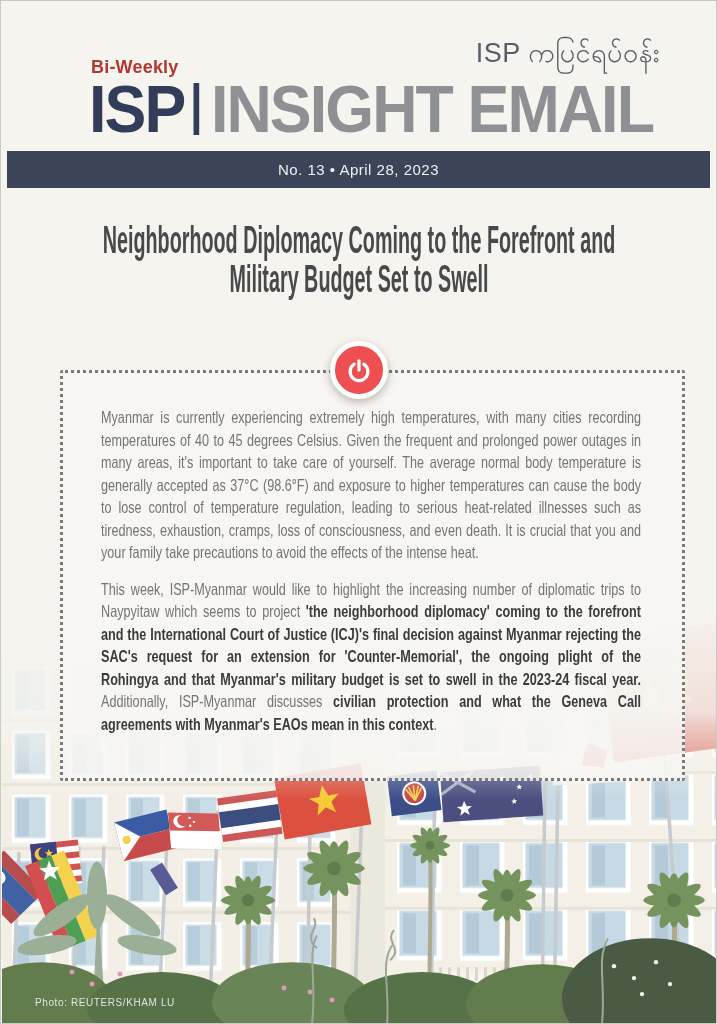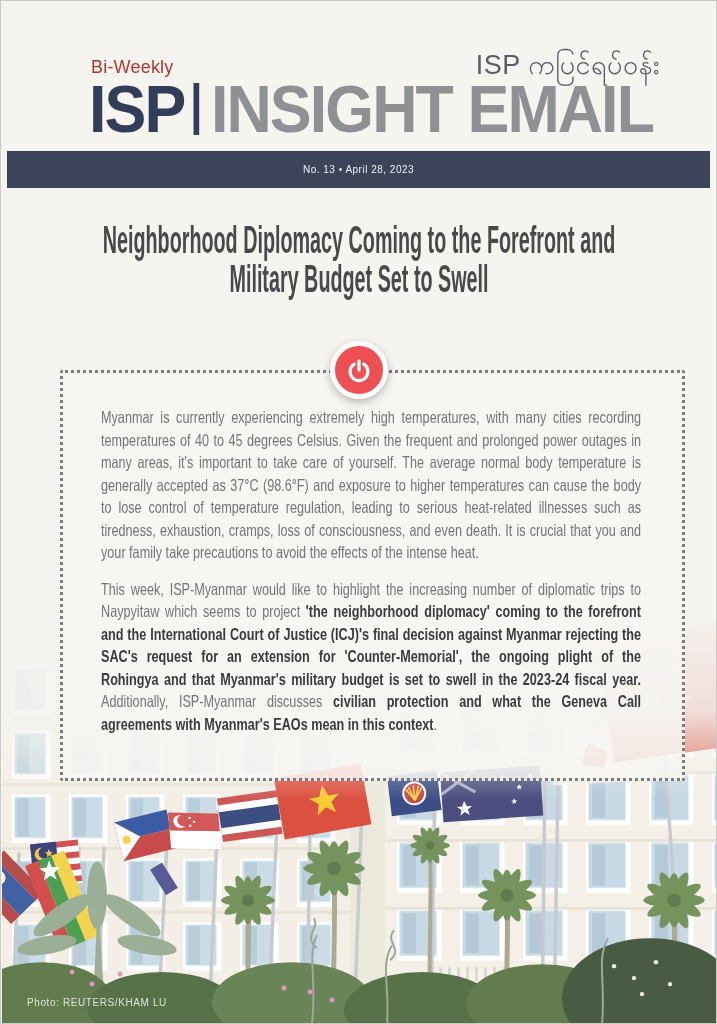--- a/index.html
+++ b/index.html
@@ -3,44 +3,44 @@
 <meta charset="utf-8">
 <style>
   html,body{margin:0;padding:0;background:#ffffff;}
   *{box-sizing:border-box;}
   .page{
     position:relative;width:717px;height:1024px;overflow:hidden;
     background:#f5f4ef;border:1px solid #c9c9c6;
     font-family:"Liberation Sans","DejaVu Sans",sans-serif;
   }
   
-  .burmese{position:absolute;top:34px;right:56px;font-size:27px;font-weight:500;color:#585e69;letter-spacing:.5px;margin-top:12px;}
-  .biweekly{position:absolute;left:90px;top:56px;font-size:18px;font-weight:400;color:#b23730;letter-spacing:.2px;}
+  .burmese{position:absolute;top:34px;right:56px;font-size:27px;font-weight:500;color:#585e69;letter-spacing:.5px;}
+  .biweekly{position:absolute;left:90px;top:56px;font-size:18px;font-weight:700;color:#b23730;letter-spacing:.2px;}
   .logo-row{position:absolute;left:88px;top:80px;height:56px;display:flex;align-items:center;transform:scaleX(.95);transform-origin:0 50%;white-space:nowrap;}
   .logo-isp{font-size:66px;font-weight:700;color:#323e59;letter-spacing:-2px;line-height:56px;}
   .logo-divider{width:6px;height:52px;background:#323e59;margin:0 12px 0 10px;}
   .logo-insight{font-size:66px;font-weight:700;color:#8f9094;letter-spacing:-2px;line-height:56px;}
   .banner{position:absolute;left:6px;right:6px;top:150px;height:37px;background:#3b4459;display:flex;align-items:center;justify-content:center;}
-  .banner span{color:#eef0f2;font-size:10px;letter-spacing:.5px;}
+  .banner span{color:#eef0f2;font-size:15px;letter-spacing:.5px;}
   
   .headline{position:absolute;left:-192px;top:220px;width:1100px;transform:scaleX(.52);transform-origin:50% 0;
     text-align:center;font-weight:700;font-size:38px;line-height:39px;color:#49494b;white-space:nowrap;}
   
   .summary-box{position:absolute;left:59px;top:369px;width:625px;height:411px;z-index:3;
     border:3px dotted #7b7b7d;background:rgba(247,246,242,.86);border-radius:2px;}
   .power-badge{position:absolute;left:329px;top:340px;width:58px;height:58px;border-radius:50%;
     background:#ee4f52;border:5px solid #ffffff;box-shadow:0 3px 8px rgba(60,60,60,.35);
     display:flex;align-items:center;justify-content:center;z-index:4;}
   .box-text{position:absolute;left:38px;top:33px;width:705px;transform:scaleX(.766);transform-origin:0 0;
     text-align:justify;font-size:16.5px;line-height:22.5px;color:#747477;}
   .box-text p{margin:0 0 14px 0;}
   .box-text b{color:#3b3b3e;font-weight:700;}
   
   .photo{position:absolute;left:1px;top:600px;width:715px;height:423px;z-index:1;}
-  .credit{position:absolute;left:26px;top:996px;z-index:5;color:rgba(255,255,255,.8);font-size:10px;letter-spacing:.6px;}
+  .credit{position:absolute;left:34px;top:996px;z-index:5;color:rgba(255,255,255,.8);font-size:10px;letter-spacing:.6px;}
 </style>
 </head>
 <body>
 
 <div class="page">
 
   <div class="burmese">ISP ကပြင်ရပ်ဝန်း</div>
   <div class="biweekly">Bi-Weekly</div>
   <div class="logo-row">
     <span class="logo-isp">ISP</span>

